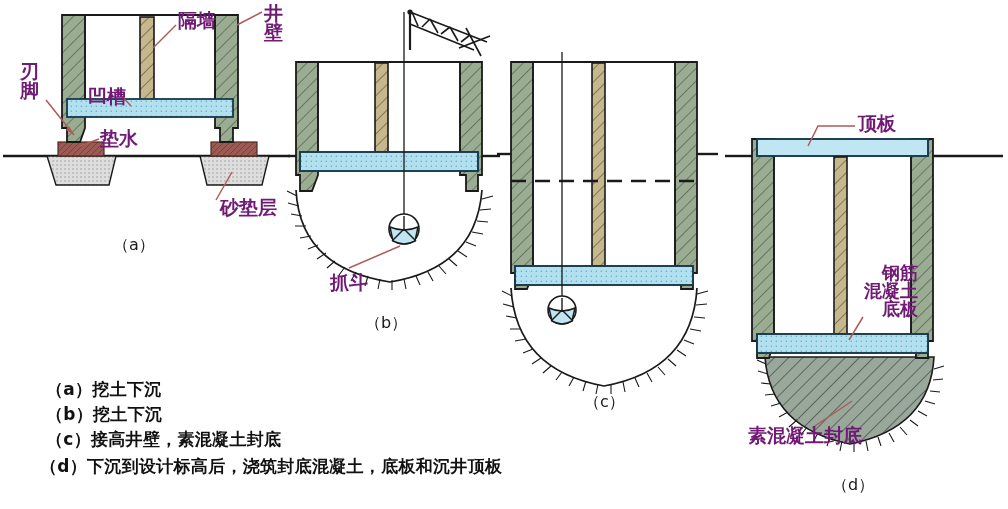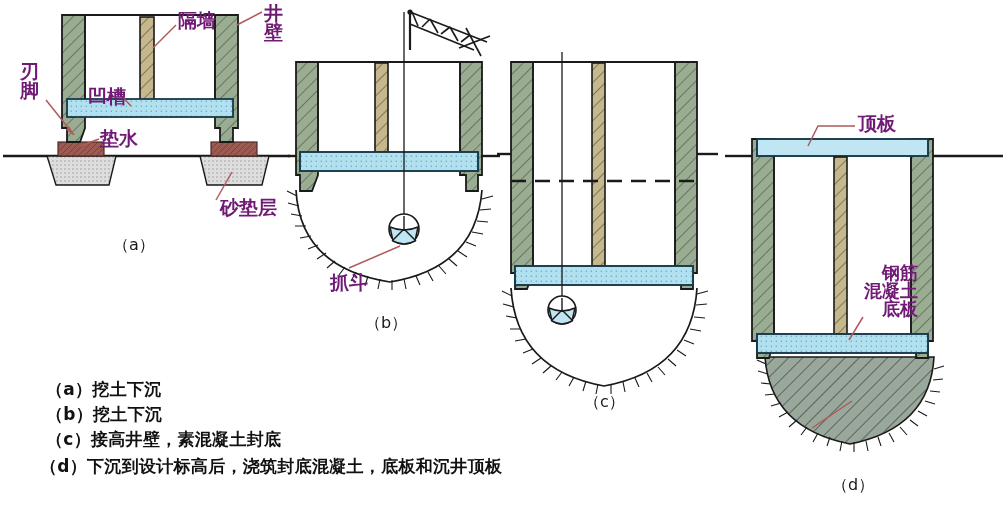--- a/index.html
+++ b/index.html
@@ -260,20 +260,21 @@
   <div class="panel-tag" style="left:365px; top:313px;">（b）</div>
 
   <div class="panel-tag" style="left:584px; top:392px;">（c）</div>
 
   <div class="lbl" style="left:858px; top:113px; font-size:19px;">顶板</div>
 
   <div class="lbl lbl-v" style="left:864px; top:264px; font-size:18px; text-align:right;">钢筋
 混凝土
 底板</div>
 
+  <div class="lbl" style="left:748px; top:425px; font-size:19px;">素混凝土封底</div>
 
   <div class="panel-tag" style="left:832px; top:475px;">（d）</div>
 
 
   <div class="caption caption-line" style="left:46px; top:378px;">（a）挖土下沉</div>
 
   <div class="caption caption-line" style="left:46px; top:403px;">（b）挖土下沉</div>
 
   <div class="caption caption-line" style="left:46px; top:428px;">（c）接高井壁，素混凝土封底</div>
 

